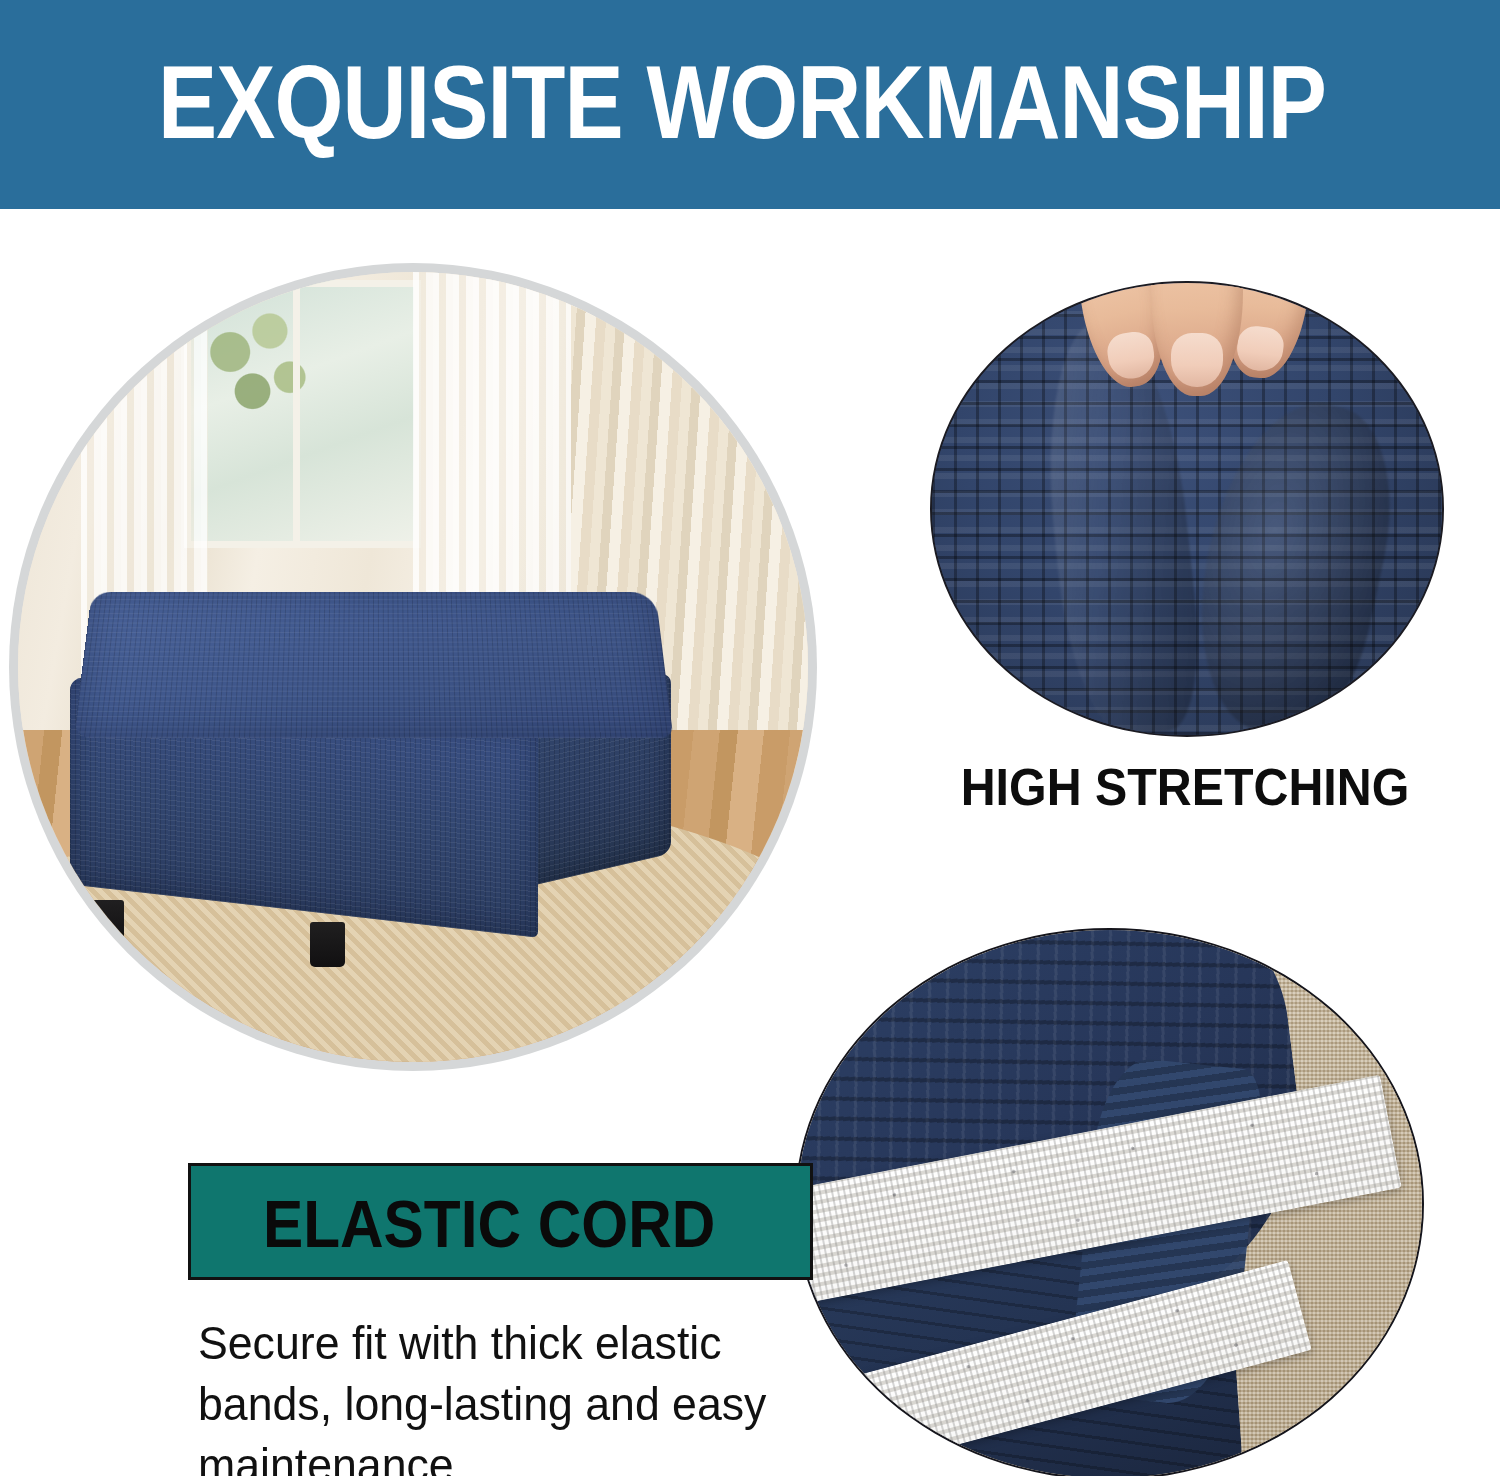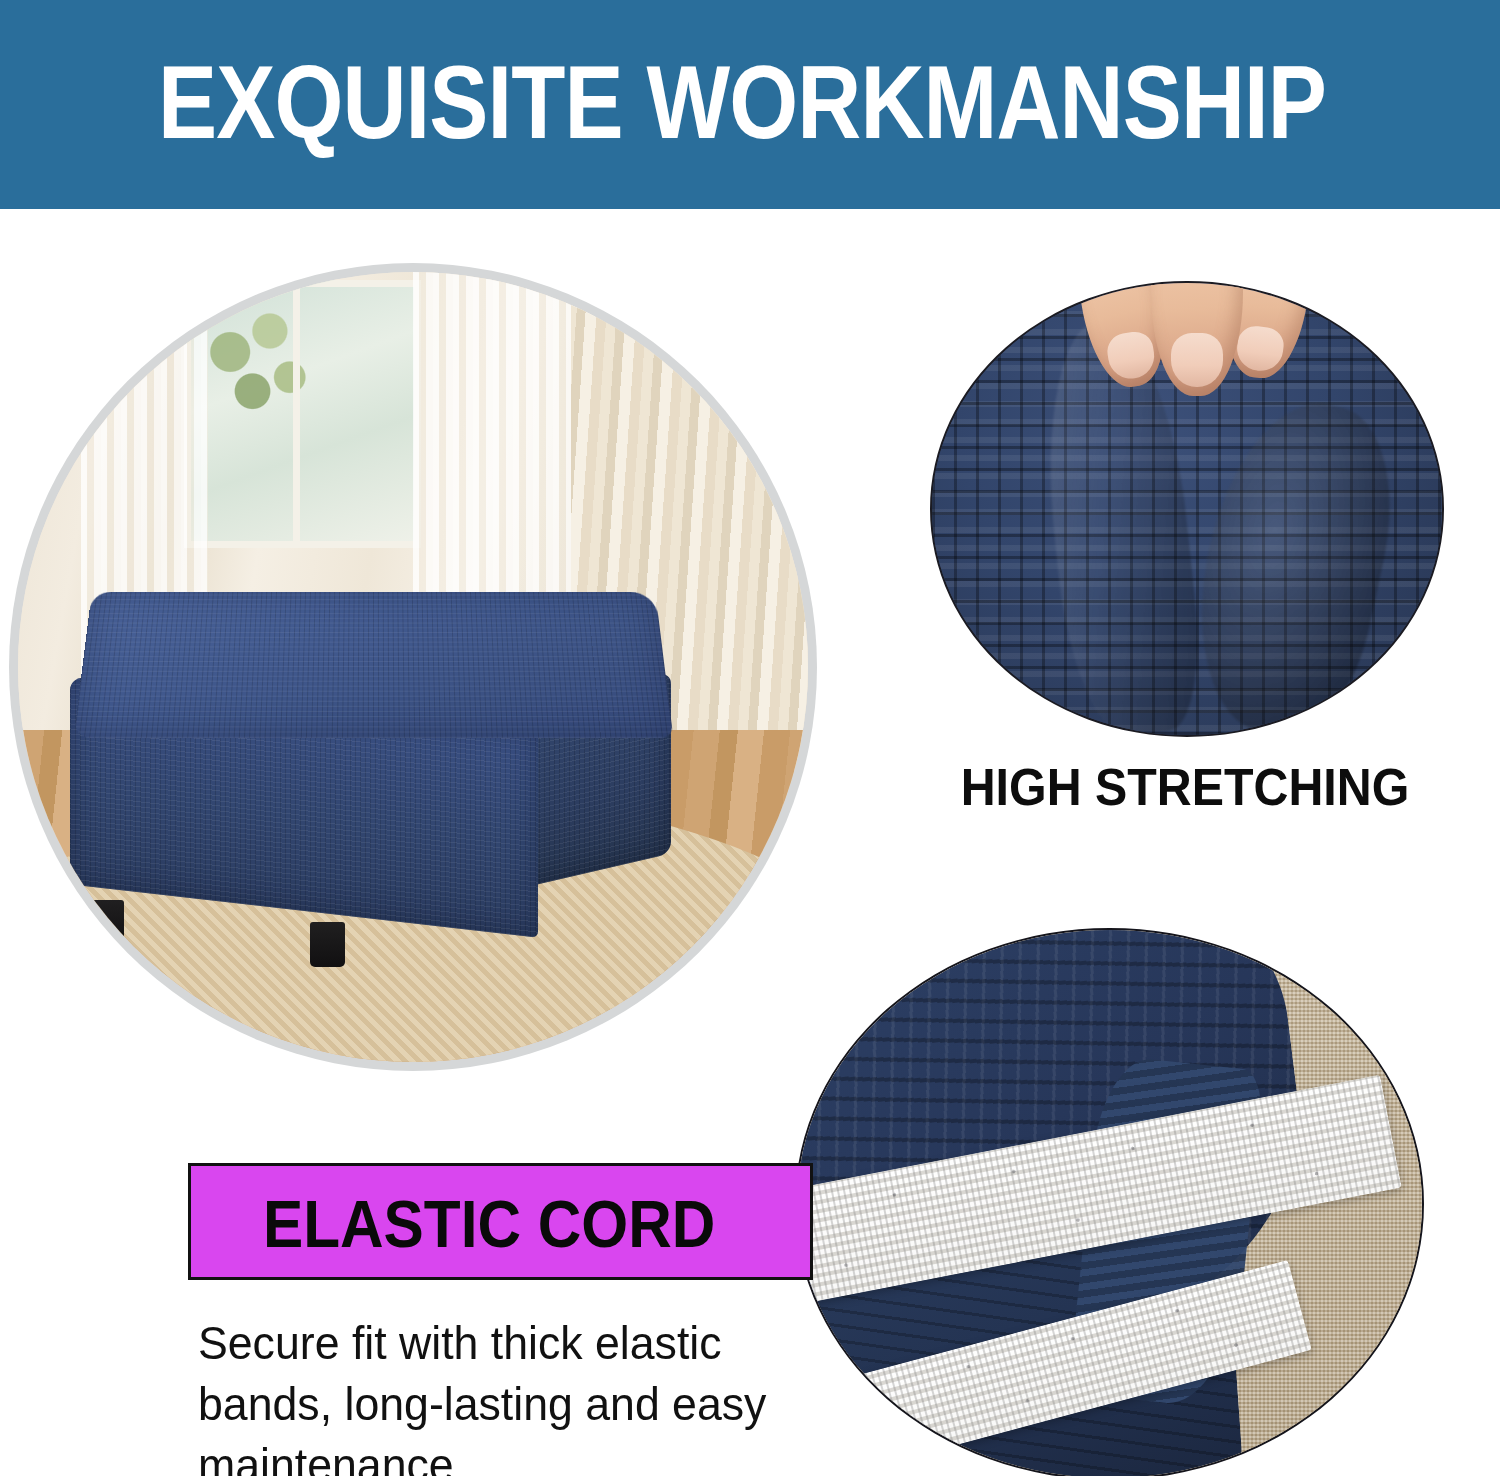--- a/index.html
+++ b/index.html
@@ -322,21 +322,21 @@
   }
 
   
   #elastic-cord-box {
     position: absolute;
     left: 188px;
     top: 1163px;
     width: 625px;
     height: 117px;
     border: 3px solid #111111;
-    background: #d946ef;
+    background: #0f766e;
     box-sizing: border-box;
   }
   #elastic-cord-title {
     position: absolute;
     left: 72px;
     top: 17px;
     font-family: "Liberation Sans", sans-serif;
     font-weight: bold;
     font-size: 67px;
     line-height: 82px;

